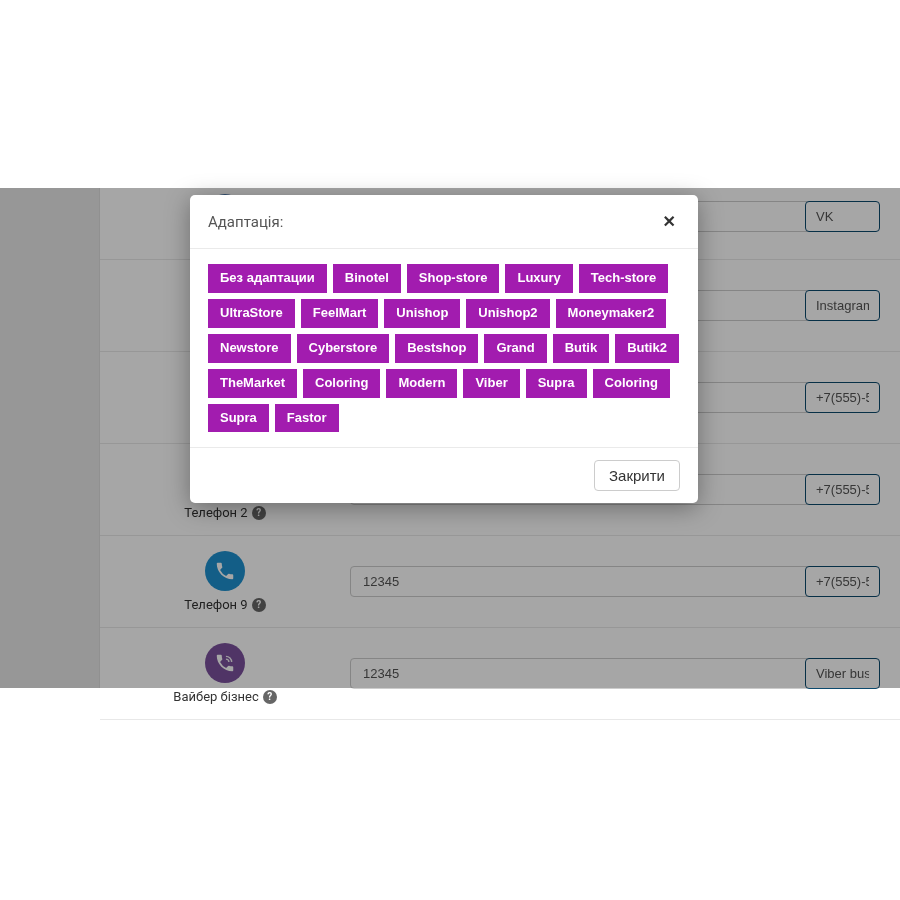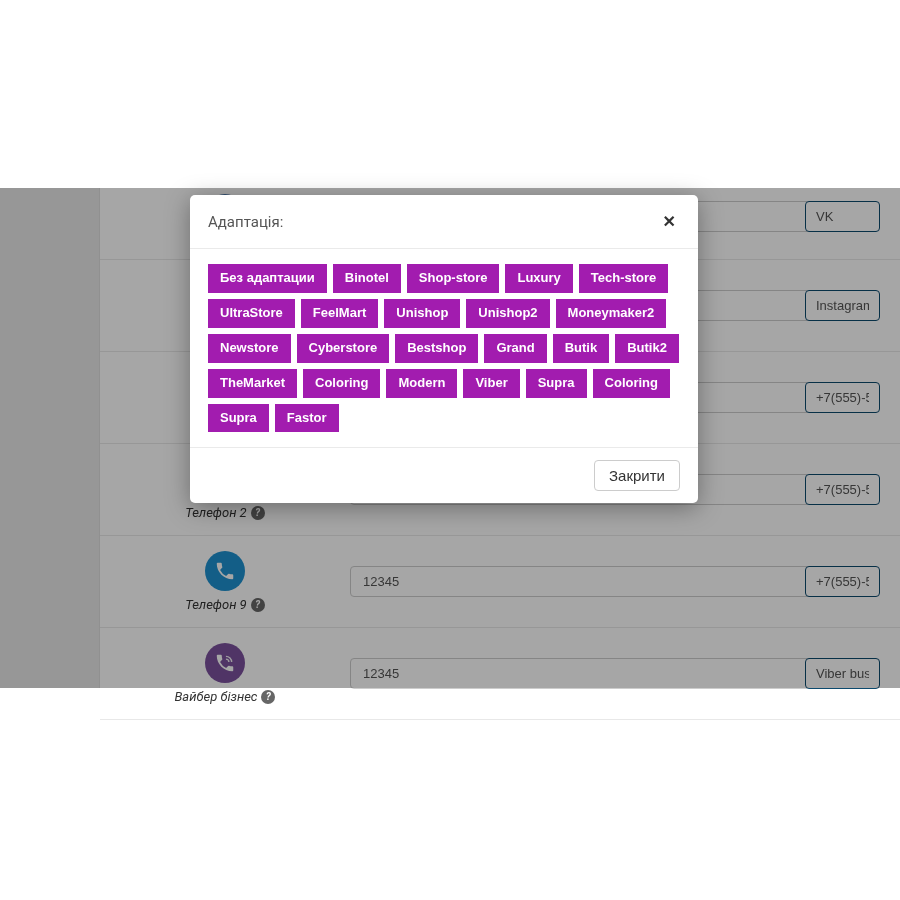--- a/index.html
+++ b/index.html
@@ -73,21 +73,20 @@
       width: 22px;
       height: 22px;
       fill: #fff;
     }
     .form-label-text {
       font-size: 13px;
       color: #333;
       display: flex;
       align-items: center;
       gap: 4px;
-      font-style: italic;
     }
     .help-icon {
       display: inline-flex;
       width: 14px;
       height: 14px;
       border-radius: 50%;
       background: #666;
       color: #fff;
       align-items: center;
       justify-content: center;

